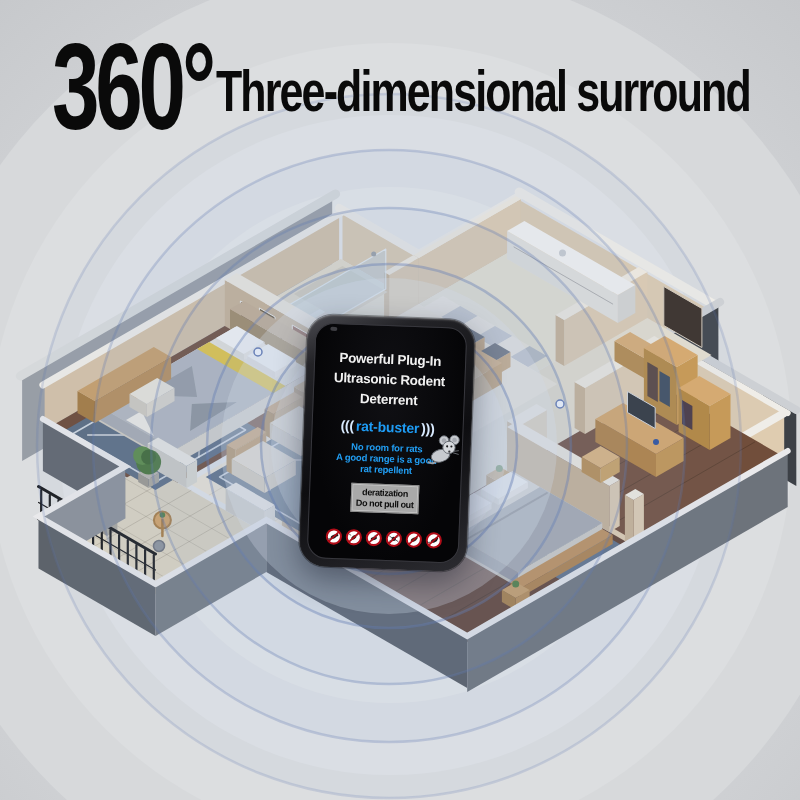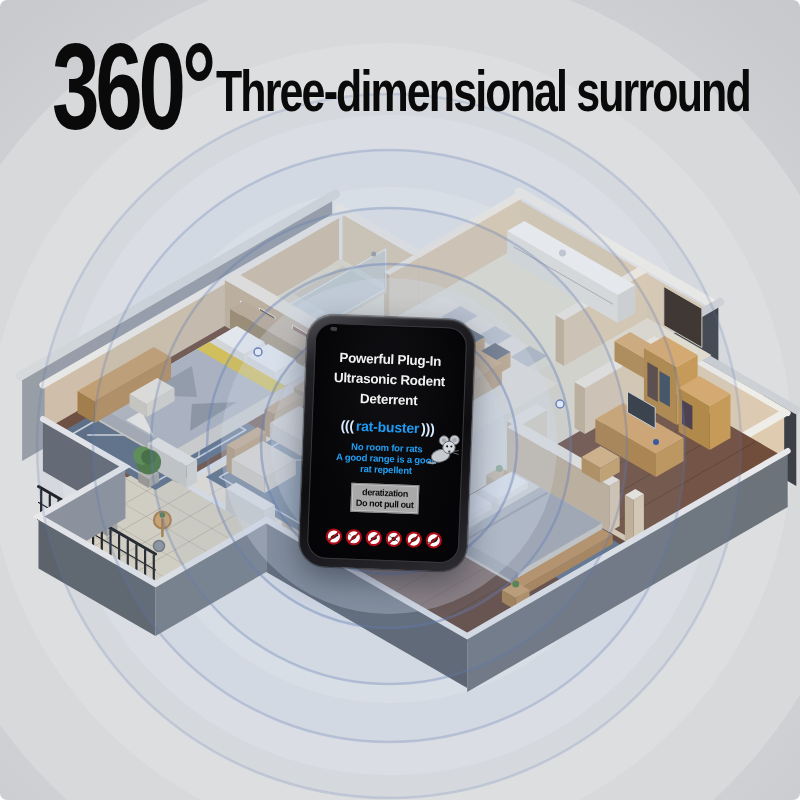--- a/index.html
+++ b/index.html
@@ -1,18 +1,18 @@
 <!DOCTYPE html>
 <html><head>
 <meta charset="utf-8">
 <style>
   html,body{margin:0;padding:0;}
   #stage{position:relative;width:800px;height:800px;overflow:hidden;
     font-family:"Liberation Sans",sans-serif;
-    background:radial-gradient(circle at 390px 460px,#eaecee 0%,#dfe1e3 34%,#d3d5d8 62%,#c6c8cb 100%);border-radius:7px;}
+    background:radial-gradient(circle at 390px 460px,#eaecee 0%,#dfe1e3 34%,#d3d5d8 62%,#c6c8cb 100%);}
   #scene{position:absolute;left:0;top:0;}
   
   .t360{position:absolute;left:52px;top:26px;font-weight:bold;font-size:122px;line-height:1;
     color:#0a0a0a;letter-spacing:-6px;transform:scaleX(.70);transform-origin:0 0;white-space:nowrap;}
   .trest{position:absolute;left:216px;top:62px;font-weight:bold;font-size:58px;line-height:1;
     color:#0a0a0a;letter-spacing:-2.5px;transform:scaleX(.74);transform-origin:0 0;white-space:nowrap;}
   
   .device{position:absolute;left:303px;top:317px;width:168px;height:252px;border-radius:26px;
     background:linear-gradient(155deg,#4c4c52 0%,#232327 16%,#0d0d10 55%,#2c2c31 100%);
     box-shadow:0 12px 30px rgba(20,25,40,.45),0 0 0 1px rgba(0,0,0,.35),inset 0 1px 2px rgba(255,255,255,.28);

